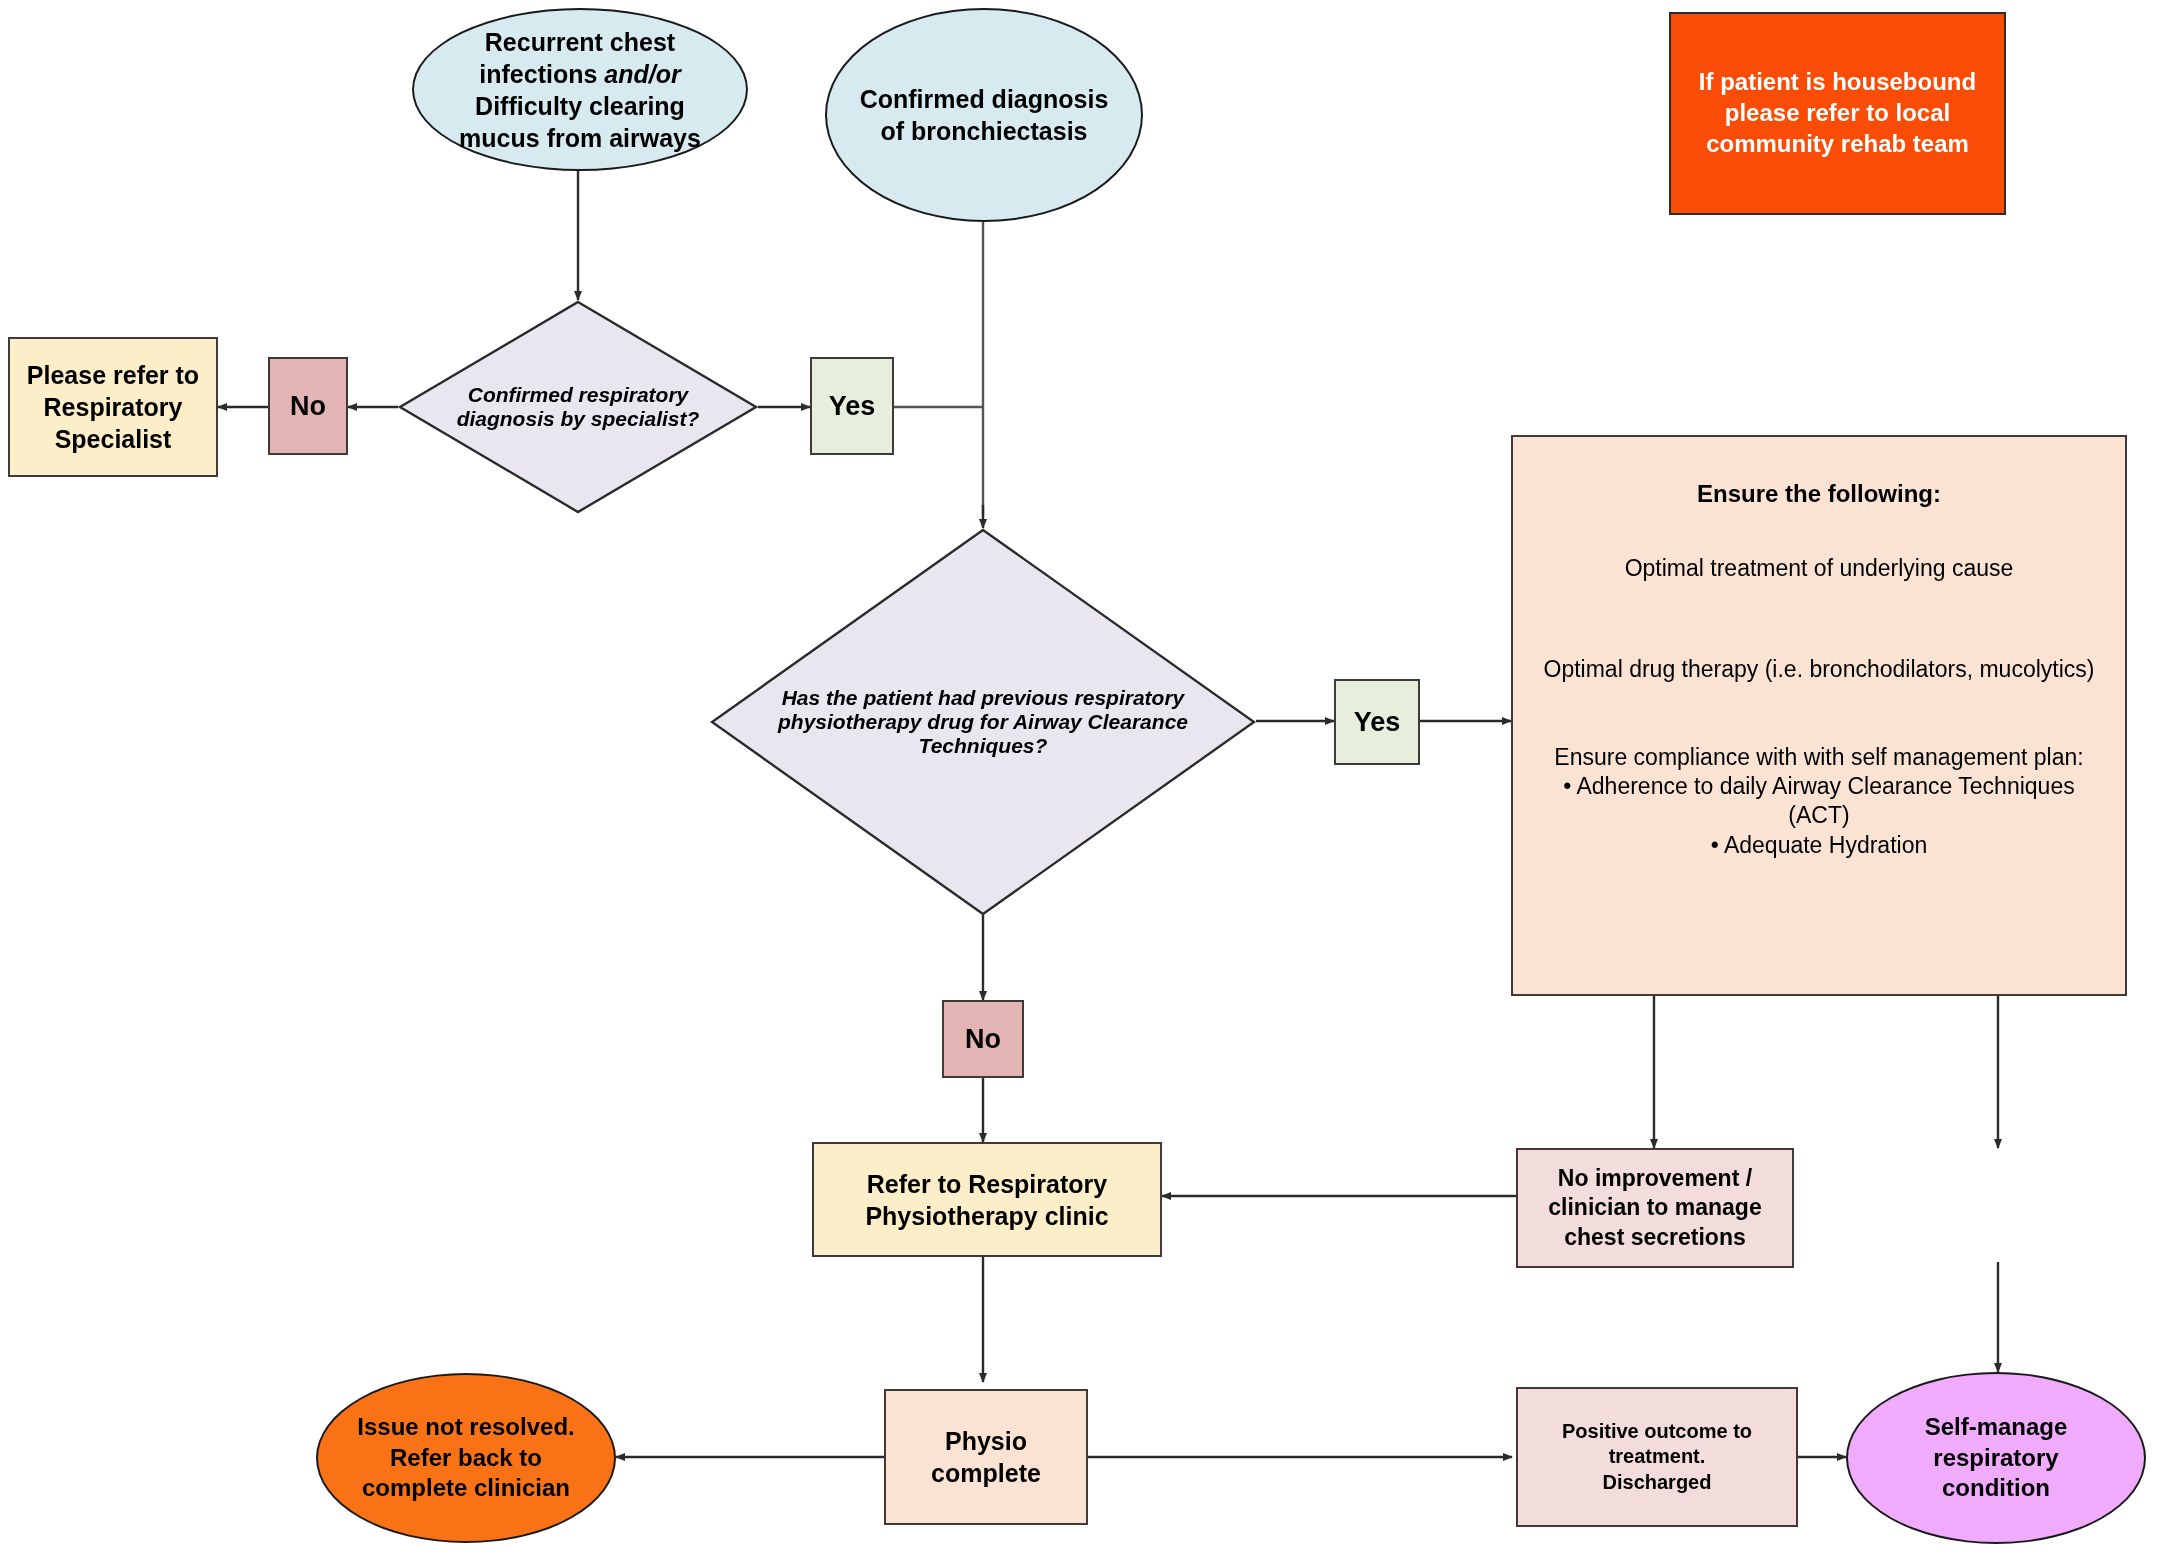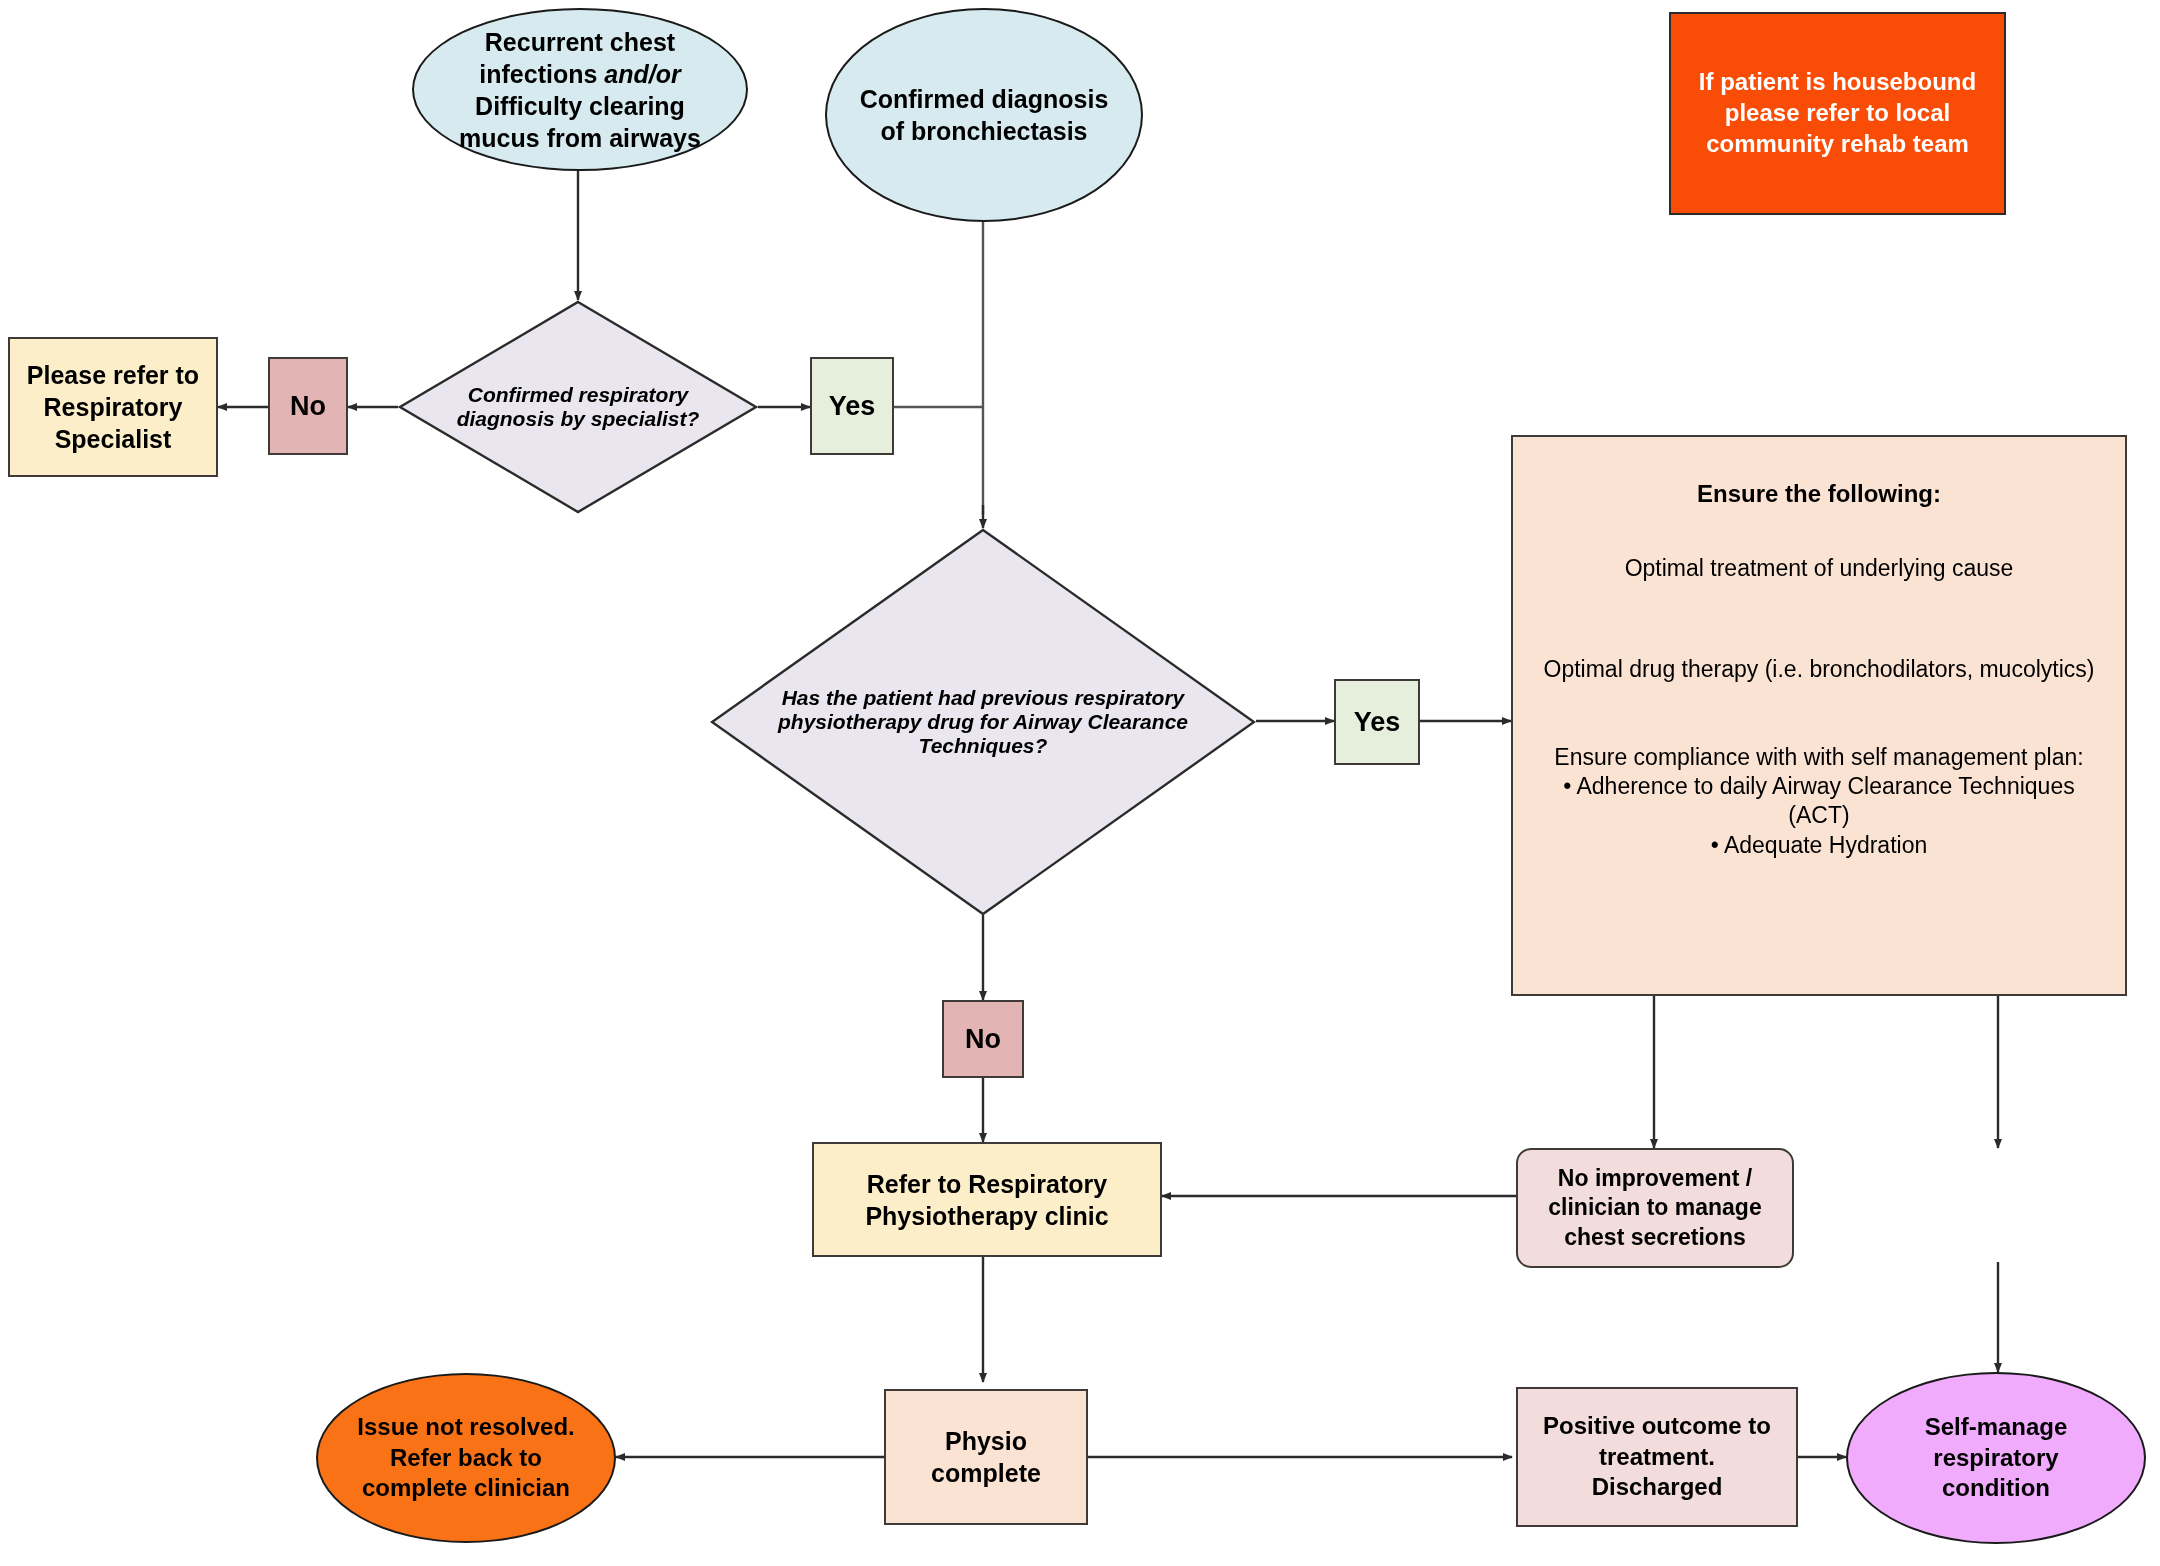--- a/index.html
+++ b/index.html
@@ -211,21 +211,21 @@
     <div class="txt" style="padding:0 20px;">
       <div class="bold" style="font-size:24px; margin-bottom:44px;">Ensure the following:</div>
       <div style="margin-bottom:72px;">Optimal treatment of underlying cause</div>
       <div style="margin-bottom:58px;">Optimal drug therapy (i.e. bronchodilators, mucolytics)</div>
       <div>Ensure compliance with with self management plan:</div>
       <div>• Adherence to daily Airway Clearance Techniques (ACT)</div>
       <div>• Adequate Hydration</div>
     </div>
   </div>
 
-  <div class="node rect" style="left:1516px; top:1148px; width:278px; height:120px; background:#f2dcdc; font-size:23px; font-weight:bold;border-radius:15px;">
+  <div class="node rect" style="left:1516px; top:1148px; width:278px; height:120px; background:#f2dcdc; font-size:23px; font-weight:bold;">
     <div class="txt">
       <div>No improvement /</div>
       <div>clinician to manage</div>
       <div>chest secretions</div>
     </div>
   </div>
 
 
   <div class="node rect" style="left:812px; top:1142px; width:350px; height:115px; background:#fceec8; font-size:25px; font-weight:bold;">
     <div class="txt">
@@ -242,21 +242,21 @@
   </div>
 
   <div class="node ellipse" style="left:316px; top:1373px; width:300px; height:170px; background:#f97316; font-size:24px; font-weight:bold;">
     <div class="txt">
       <div>Issue not resolved.</div>
       <div>Refer back to</div>
       <div>complete clinician</div>
     </div>
   </div>
 
-  <div class="node rect" style="left:1516px; top:1387px; width:282px; height:140px; background:#f2dcdc; font-size:24px; font-weight:bold;">
+  <div class="node rect" style="left:1516px; top:1387px; width:282px; height:140px; background:#f2dcdc; font-size:20px; font-weight:bold;">
     <div class="txt">
       <div>Positive outcome to</div>
       <div>treatment.</div>
       <div>Discharged</div>
     </div>
   </div>
 
   <div class="node ellipse" style="left:1846px; top:1372px; width:300px; height:172px; background:#f0abfc; font-size:24px; font-weight:bold;">
     <div class="txt">
       <div>Self-manage</div>

